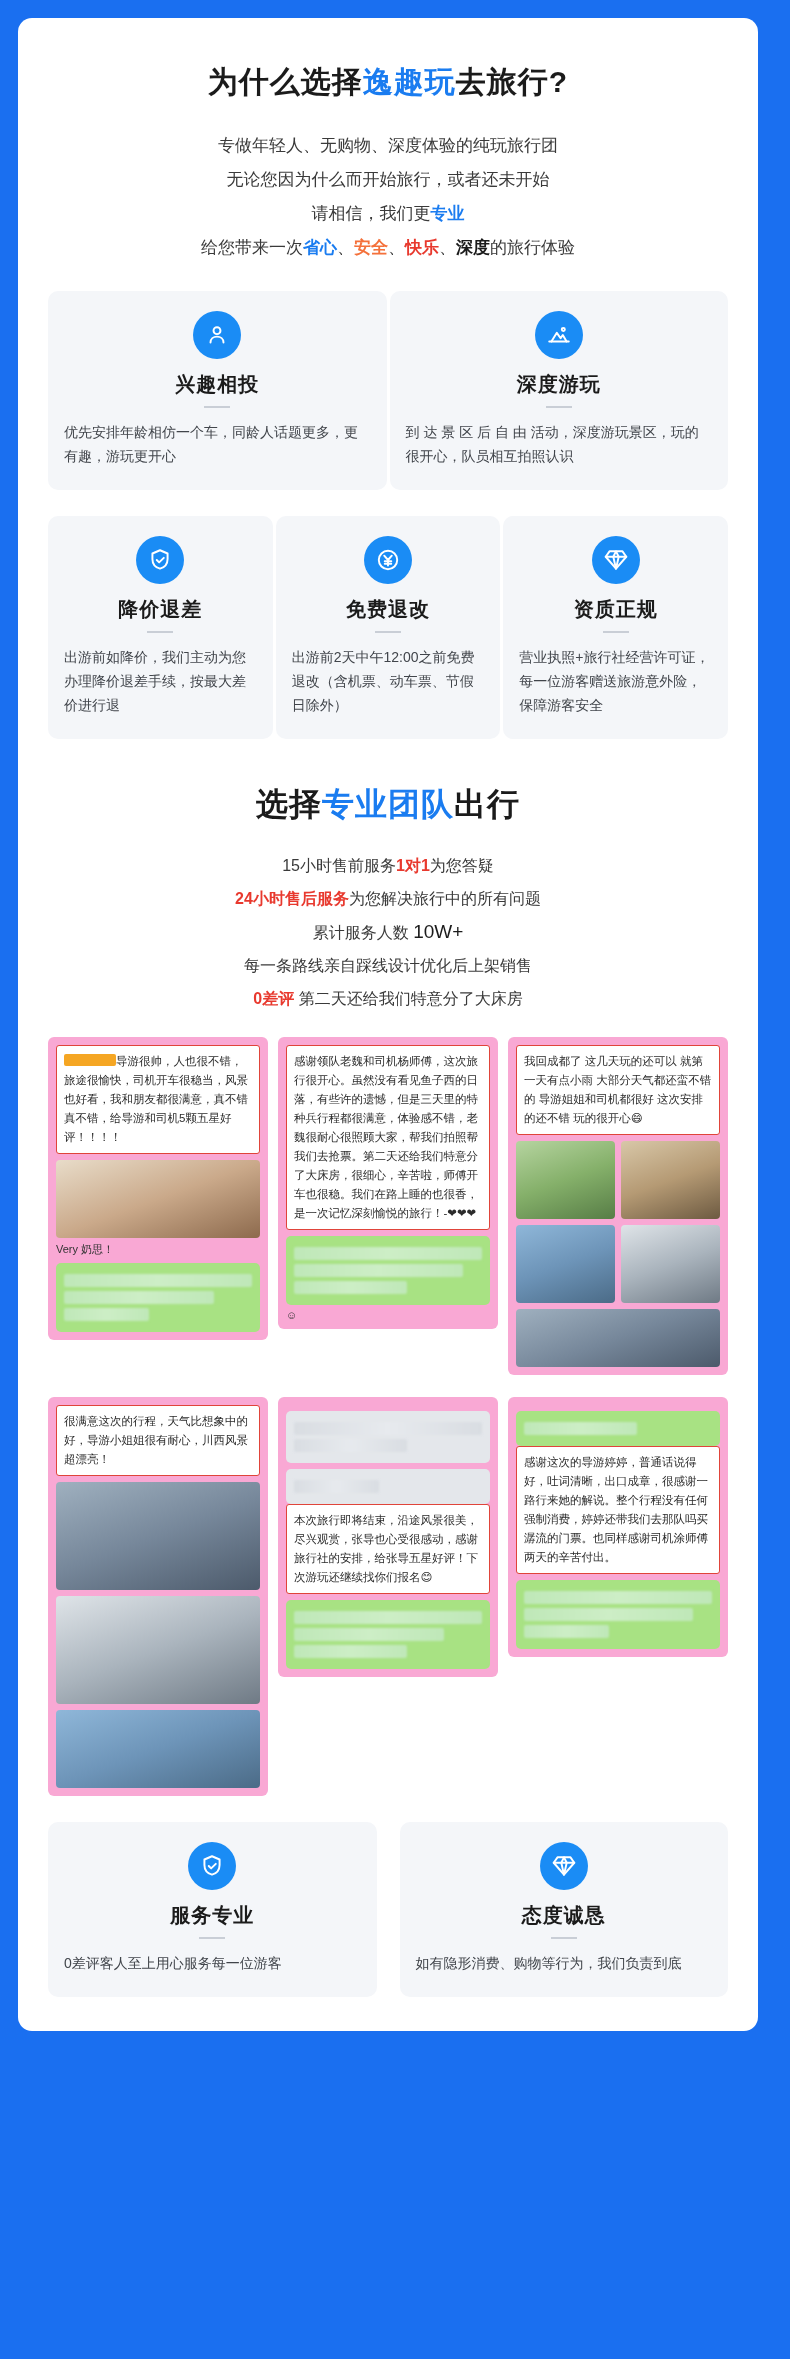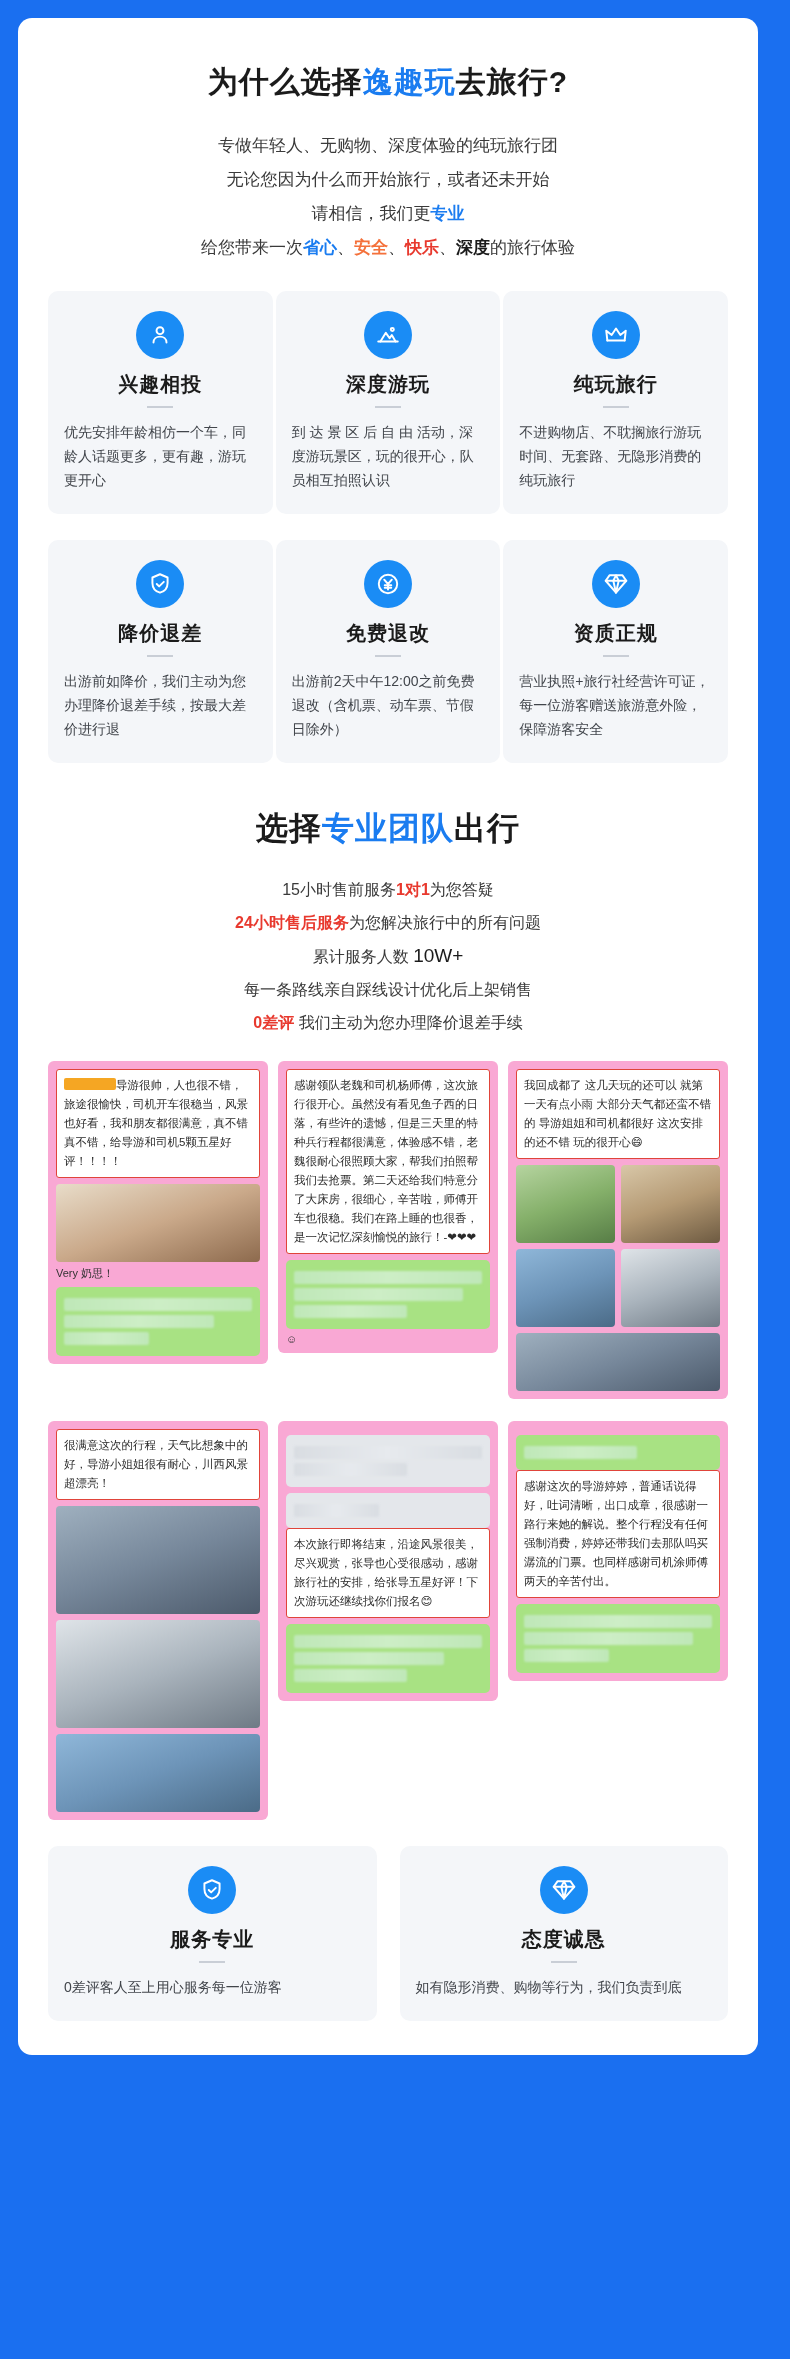--- a/index.html
+++ b/index.html
@@ -206,31 +206,20 @@
             <path d="M3 18h18"></path>
               <path d="M5 18l5-8 3.5 5 2-3 3.5 6"></path>
               <circle cx="16" cy="7" r="1.4"></circle>
           </svg>
         </div>
         <h3>深度游玩</h3>
         <div class="rule"></div>
         <p>到 达 景 区 后 自 由 活动，深度游玩景区，玩的很开心，队员相互拍照认识</p>
       </div>
 
-      <div class="card">
-        <div class="circ">
-          <svg width="26" height="26" viewBox="0 0 24 24" fill="none" stroke="#fff" stroke-width="1.8" stroke-linecap="round" stroke-linejoin="round">
-            <path d="M4 17h16"></path>
-              <path d="M4 17l-1-9 5 4 4-6 4 6 5-4-1 9"></path>
-          </svg>
-        </div>
-        <h3>纯玩旅行</h3>
-        <div class="rule"></div>
-        <p>不进购物店、不耽搁旅行游玩时间、无套路、无隐形消费的纯玩旅行</p>
-      </div>
 
     </div>
 
     <div class="cards">
 
       <div class="card">
         <div class="circ">
           <svg width="26" height="26" viewBox="0 0 24 24" fill="none" stroke="#fff" stroke-width="1.8" stroke-linecap="round" stroke-linejoin="round">
             <path d="M12 3l7 3v5c0 4.5-3 7.8-7 9-4-1.2-7-4.5-7-9V6z"></path>
               <path d="M9 12l2.2 2.2L15.5 10"></path>
@@ -280,21 +269,21 @@
         <span>15小时售前服务</span><span class="red">1对1</span><span>为您答疑</span>
       </div>
       <div>
         <span class="red">24小时售后服务</span><span>为您解决旅行中的所有问题</span>
       </div>
       <div>
         <span>累计服务人数 </span><span class="big">10W+</span>
       </div>
       <div>每一条路线亲自踩线设计优化后上架销售</div>
       <div>
-        <span class="red">0差评</span><span> 我们主动为您办理降价退差手续</span>
+        <span class="red">0差评</span><span> 第二天还给我们特意分了大床房</span>
       </div>
     </div>
 
     <div class="reviews">
 
       <div class="rcol">
         <div class="rbox">
           <div class="rtext">
             <span class="smallorange"></span><span>导游很帅，人也很不错，旅途很愉快，司机开车很稳当，风景也好看，我和朋友都很满意，真不错真不错，给导游和司机5颗五星好评！！！！</span>
           </div>

